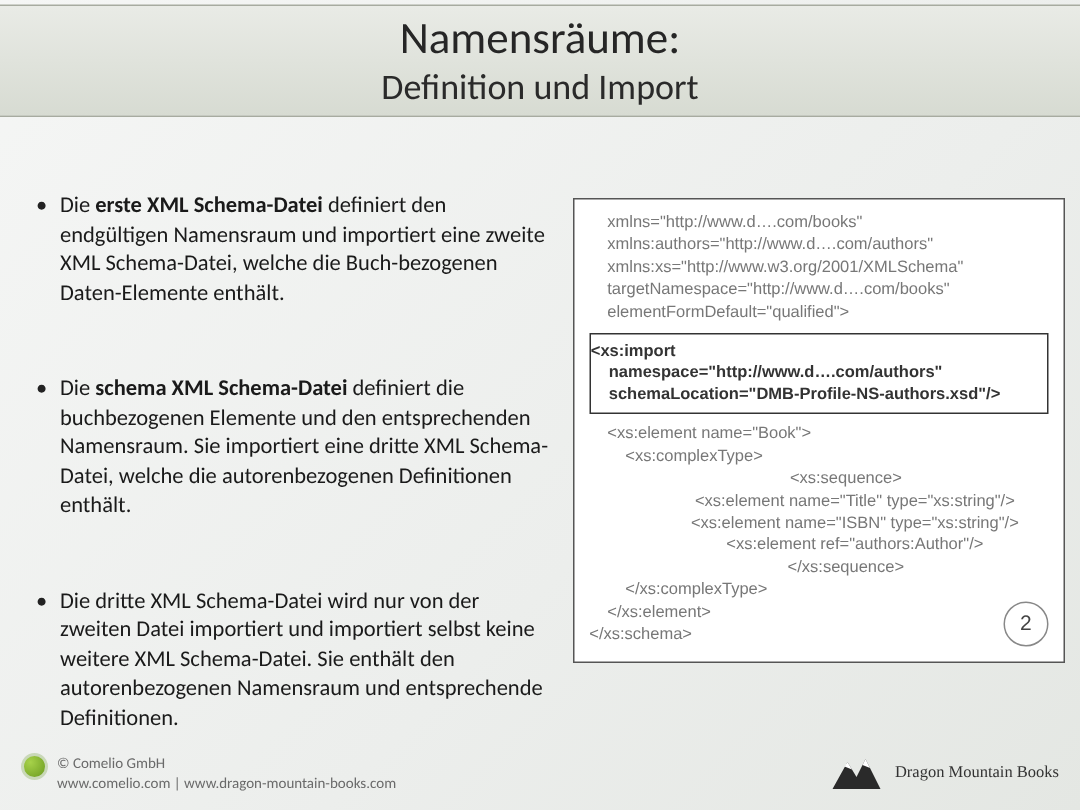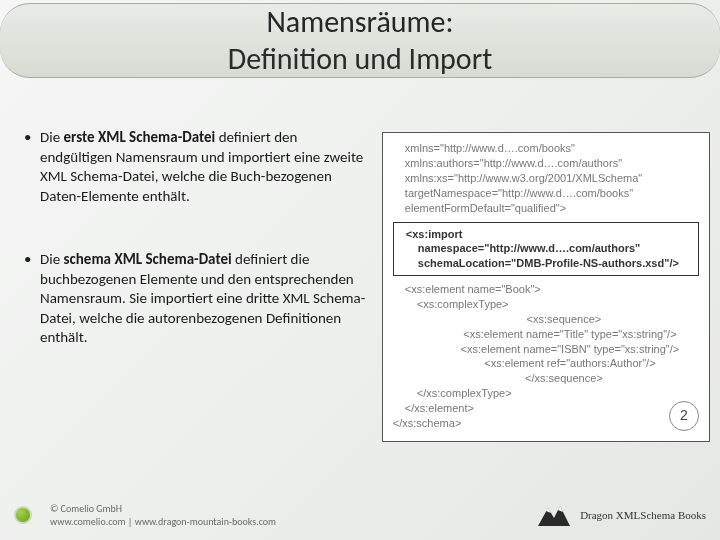--- a/index.html
+++ b/index.html
@@ -1,35 +1,35 @@
 <!DOCTYPE html>
 <html><head>
 <meta charset="utf-8">
 <style>
   * { margin: 0; padding: 0; box-sizing: border-box; }
   html, body { width: 720px; height: 540px; font-family: Calibri, Arial, sans-serif; background: #fff; overflow: hidden; }
   .slide { position: relative; width: 720px; height: 540px; background: linear-gradient(135deg, #f5f6f5 0%, #eceeec 60%, #e4e7e3 100%); }
-  .header-band { position: absolute; top: 3px; left: 0; right: 0; height: 75px; background: linear-gradient(to bottom, #e9ebe6 0%, #d7dbd2 100%); border-top: 1px solid #a7aba0; border-bottom: 1px solid #a7aba0; display: flex; flex-direction: column; align-items: center; justify-content: center; border-radius: 30px; }
+  .header-band { position: absolute; top: 3px; left: 0; right: 0; height: 75px; background: linear-gradient(to bottom, #e9ebe6 0%, #d7dbd2 100%); border-top: 1px solid #a7aba0; border-bottom: 1px solid #a7aba0; display: flex; flex-direction: column; align-items: center; justify-content: center; }
   .title { font-size: 30px; color: #262626; font-weight: 400; line-height: 1.1; }
-  .subtitle { font-size: 30px; color: #2a2a2a; font-weight: 400; margin-top: 2px; }
+  .subtitle { font-size: 24px; color: #2a2a2a; font-weight: 400; margin-top: 2px; }
   .body { position: absolute; top: 84px; left: 18px; right: 10px; bottom: 50px; display: flex; }
   .left { width: 52%; padding-right: 8px; }
   .right { width: 48%; padding-left: 4px; display: flex; align-items: center; }
   ul.bullets { list-style: none; }
   ul.bullets li { position: relative; padding-left: 22px; font-size: 15px; line-height: 1.3; color: #1a1a1a; margin-bottom: 6px; margin-top: 44px; }
   ul.bullets li::before { content: "•"; position: absolute; left: 6px; top: 0; color: #222; }
   ul.bullets b { font-weight: 700; }
   .code-box { width: 100%; background: #fff; border: 1px solid #555; padding: 8px 10px 10px 10px; position: relative; font-family: Arial, sans-serif; font-size: 11px; color: #777; line-height: 1.35; }
-  .code-box .inner { border: 1.5px solid #333; padding: 4px 12px; margin: 6px 0 6px 0; color: #333; font-weight: 600; }
+  .code-box .inner { border: 1.5px solid #333; padding: 4px 0; margin: 6px 0 6px 0; color: #333; font-weight: 600; }
   .code-box .indent1 { padding-left: 12px; }
   .code-box .indent2 { padding-left: 24px; }
   .code-box .indent3 { padding-left: 36px; text-align: center; }
   .page-circle { position: absolute; right: 10px; bottom: 10px; width: 30px; height: 30px; border-radius: 50%; border: 1px solid #888; background: #fff; display: flex; align-items: center; justify-content: center; font-size: 14px; color: #444; }
   .footer { position: absolute; left: 0; right: 0; bottom: 4px; height: 42px; display: flex; align-items: center; justify-content: space-between; padding: 0 14px; }
-  .logo-left { display: flex; align-items: center; gap: 18px; font-size: 10px; color: #6a6a6a; }
+  .logo-left { display: flex; align-items: flex-start; gap: 6px; font-size: 10px; color: #6a6a6a; }
   .logo-circle { width: 18px; height: 18px; border-radius: 50%; background: radial-gradient(circle at 30% 30%, #a7d24a, #6b9b1f); border: 2px solid #c9d8b8; }
   .logo-right { display: flex; align-items: center; gap: 6px; font-size: 11px; color: #333; font-family: Georgia, serif; }
   .mountain { width: 40px; height: 26px; }
 </style>
 </head>
 <body>
 
 <div class="slide">
 
   <div class="header-band">
@@ -38,20 +38,23 @@
   </div>
 
   <div class="body">
     <div class="left">
       <ul class="bullets">
         <li>
           <span>Die </span><b>erste XML Schema-Datei</b><span> definiert den endgültigen Namensraum und importiert eine zweite XML Schema-Datei, welche die Buch-bezogenen Daten-Elemente enthält.</span>
         </li>
         <li>
           <span>Die </span><b>schema XML Schema-Datei</b><span> definiert die buchbezogenen Elemente und den entsprechenden Namensraum. Sie importiert eine dritte XML Schema-Datei, welche die autorenbezogenen Definitionen enthält.</span>
+        </li>
+        <li>
+          <span>Die dritte XML Schema-Datei wird nur von der zweiten Datei importiert und importiert selbst keine weitere XML Schema-Datei. Sie enthält den autorenbezogenen Namensraum und entsprechende Definitionen.</span>
         </li>
       </ul>
     </div>
 
     <div class="right">
       <div class="code-box">
         <div class="indent1">xmlns="http://www.d….com/books"</div>
         <div class="indent1">xmlns:authors="http://www.d….com/authors"</div>
         <div class="indent1">xmlns:xs="http://www.w3.org/2001/XMLSchema"</div>
         <div class="indent1">targetNamespace="http://www.d….com/books"</div>
@@ -83,17 +86,17 @@
         <div>© Comelio GmbH</div>
         <div>www.comelio.com | www.dragon-mountain-books.com</div>
       </div>
     </div>
     <div class="logo-right">
       <svg class="mountain" viewBox="0 0 40 26">
         <polygon points="4,24 14,6 20,16 26,4 36,24" fill="#2a2a2a"></polygon>
         <polygon points="12,9 14,6 17,11" fill="#fff"></polygon>
         <polygon points="24,8 26,4 29,10" fill="#fff"></polygon>
       </svg>
-      <span>Dragon XMLSchema Books</span>
+      <span>Dragon Mountain Books</span>
     </div>
   </div>
 
 </div>
 
 </body></html>

